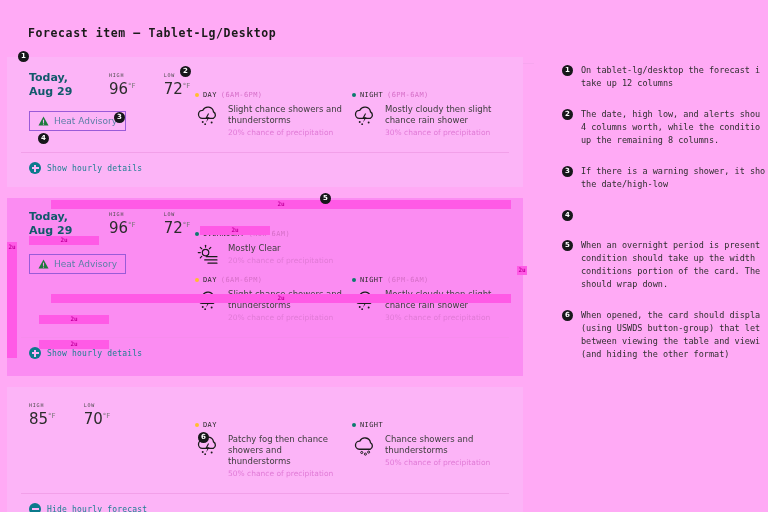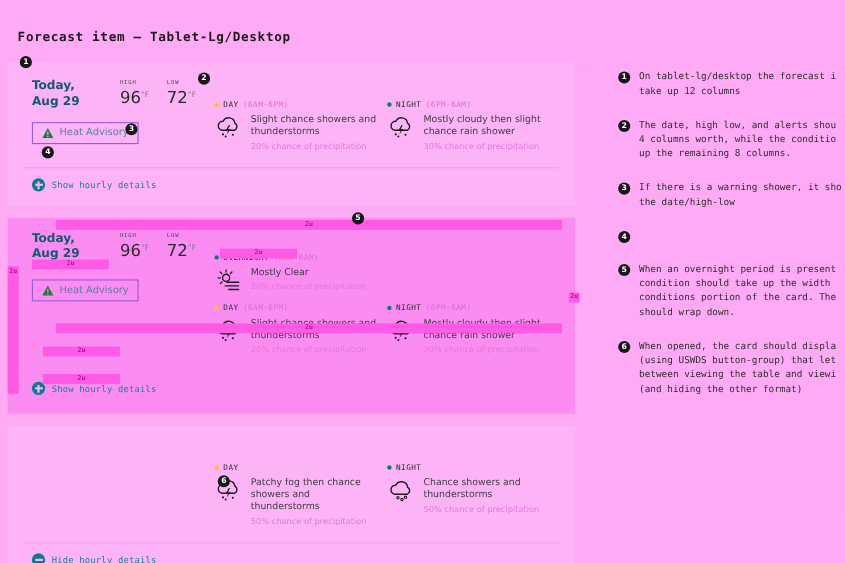--- a/index.html
+++ b/index.html
@@ -14,21 +14,21 @@
   #root {
     position: relative;
     width: 768px;
     height: 512px;
     background: #ffaaf5;
   }
 
   
   .page-title {
     position: absolute;
-    left: 16px;
+    left: 28px;
     top: 26px;
     font-family: "DejaVu Sans Mono", monospace;
     font-size: 11.5px;
     font-weight: bold;
     letter-spacing: 0.6px;
     color: #1b1b1b;
     white-space: nowrap;
   }
 
   
@@ -69,21 +69,21 @@
     font-family: "DejaVu Sans", sans-serif;
     font-size: 11px;
     font-weight: bold;
     color: #12596b;
     line-height: 14px;
     width: 80px;
     flex: 0 0 80px;
   }
   .temps {
     display: flex;
-    gap: 16px;
+    gap: 28px;
     padding-top: 1px;
   }
   .temp-item { text-align: left; }
   .temp-label {
     font-family: "DejaVu Sans Mono", monospace;
     font-size: 5px;
     letter-spacing: 0.8px;
     color: #4a4a4a;
     display: block;
     margin-bottom: 1px;
@@ -526,20 +526,30 @@
       <div class="toggle-row">
         <span class="circ plus" style="background:#0b7a8c;"></span>
         <span class="toggle-label">Show hourly details</span>
       </div>
     </div>
 
     <div class="card plain">
       <div class="card-inner">
         <div class="meta-col">
           <div class="datewrap">
+            <div class="temps">
+              <div class="temp-item">
+                <span class="temp-label">HIGH</span>
+                <span class="temp-val"><span>85</span><sup>°F</sup></span>
+              </div>
+              <div class="temp-item">
+                <span class="temp-label">LOW</span>
+                <span class="temp-val"><span>70</span><sup>°F</sup></span>
+              </div>
+            </div>
           </div>
         </div>
 
         <div class="cond-col">
           <div class="period">
             <div class="period-head">
               <span class="dot day"></span>
               <span class="period-name">DAY</span>
               <span class="period-range"></span>
             </div>
@@ -576,21 +586,21 @@
                 <div class="precip-text">50% chance of precipitation</div>
               </div>
             </div>
           </div>
         </div>
       </div>
 
       <div class="divider"></div>
       <div class="toggle-row">
         <span class="circ"></span>
-        <span class="toggle-label">Hide hourly details</span>
+        <span class="toggle-label">Hide hourly forecast</span>
       </div>
 
       <div class="btn-group">
         <div class="btn primary">Table</div>
         <div class="btn secondary">Charts</div>
       </div>
     </div>
 
   </div>
 

